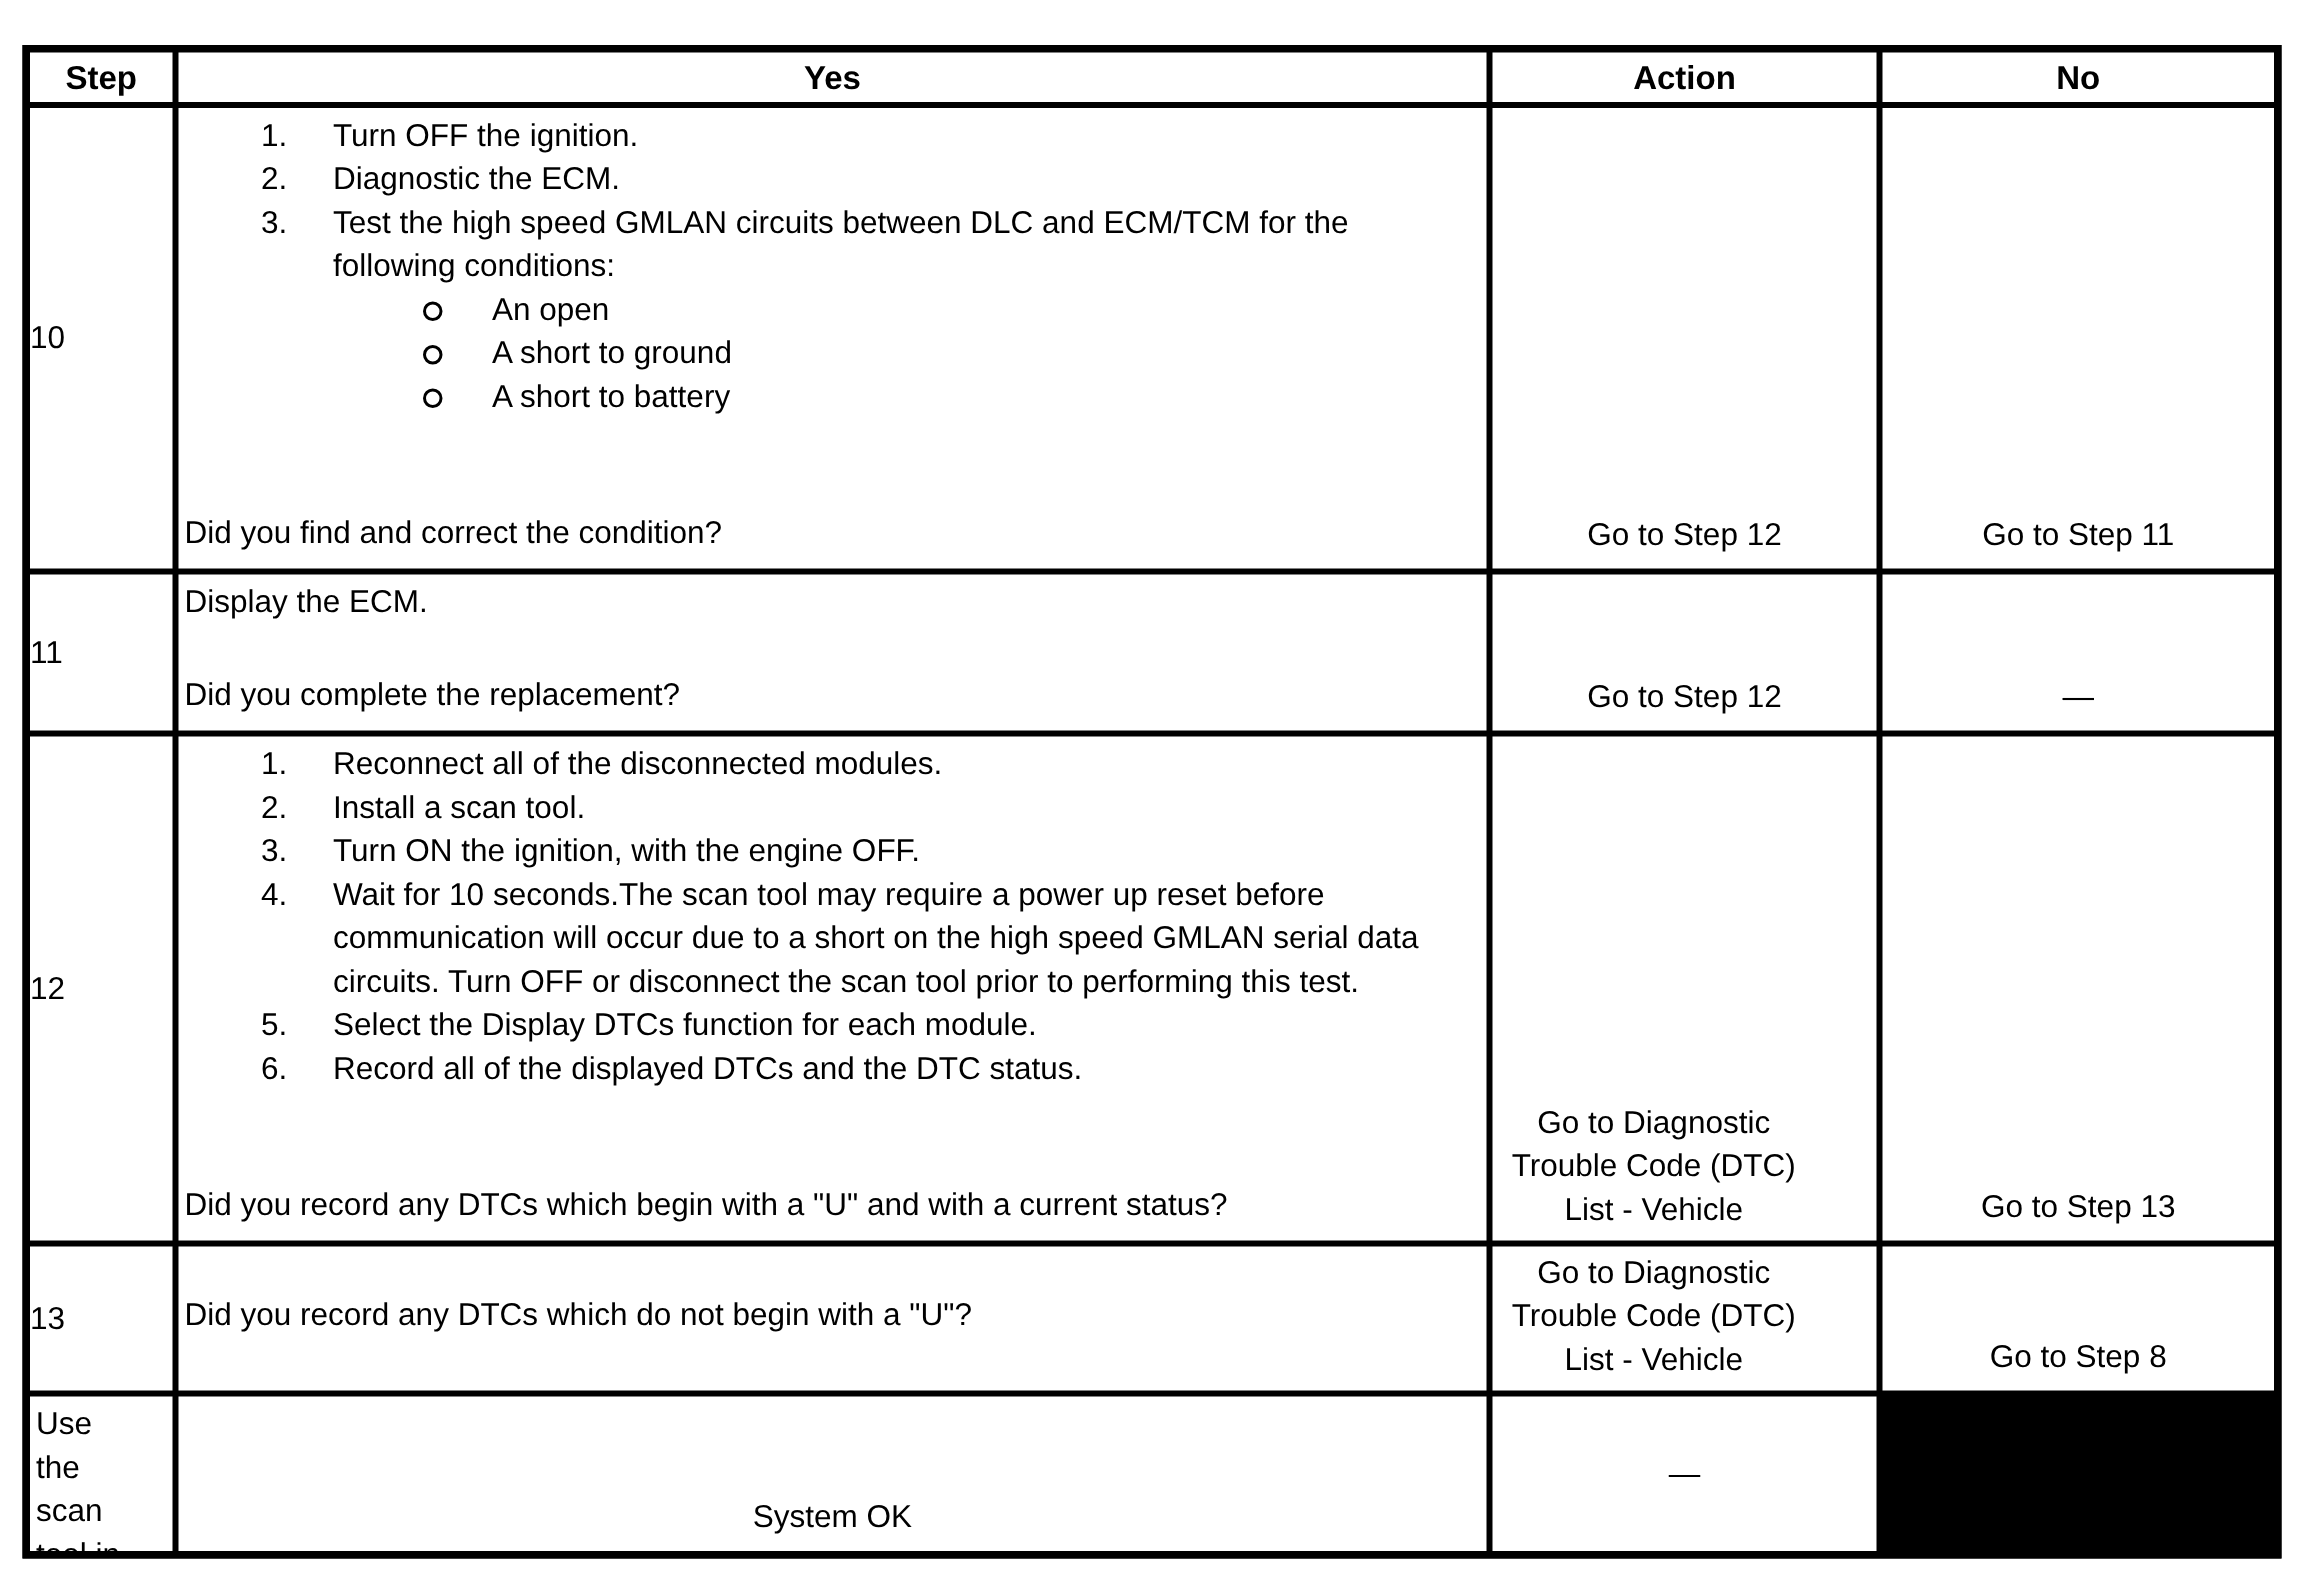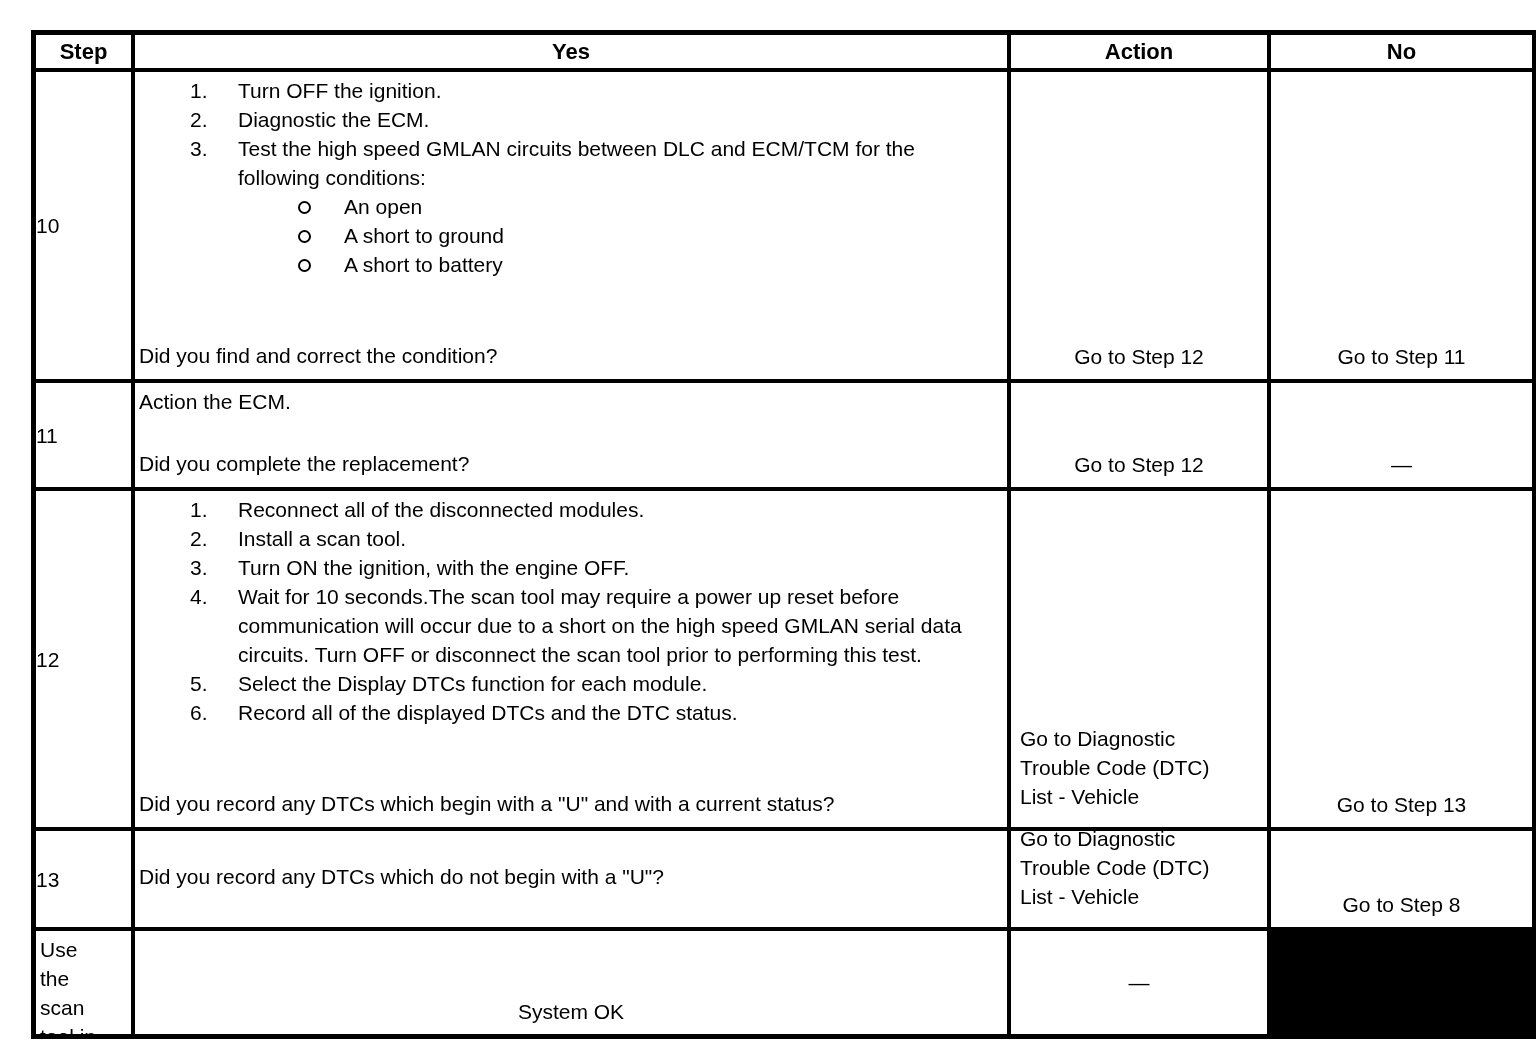--- a/index.html
+++ b/index.html
@@ -6,21 +6,21 @@
   body{
     font-family:"Liberation Sans","DejaVu Sans",sans-serif;
     font-size:21px;
     line-height:29px;
     color:#000;
     width:1536px;height:1054px;
     position:relative;
     -webkit-font-smoothing:none;
   }
   .dtable{
-    position:absolute;left:31px;top:30px;
+    position:absolute;left:15px;top:30px;
     display:grid;
     grid-template-columns:95px 872px 256px 261px;
     grid-template-rows:33px 307px 104px 336px 96px 103px;
     gap:4px;
     background:#000;
     border:5px solid #000;
   }
   .cell{background:#fff;overflow:hidden;display:flex;flex-direction:column;}
   .hcell{justify-content:center;align-items:center;font-weight:bold;font-size:22px;}
   .stepcell{justify-content:center;align-items:flex-start;}
@@ -30,21 +30,21 @@
   .statement{margin-bottom:auto;}
   .olist{margin-left:51px;}
   .oli{display:flex;}
   .num{width:48px;flex-shrink:0;}
   .itext{flex:1;}
   .sublist{margin-left:58px;}
   .subli{display:flex;}
   .bslot{width:48px;flex-shrink:0;display:flex;align-items:flex-start;}
   .circle{display:inline-block;width:9px;height:9px;border:2px solid #000;border-radius:50%;margin-top:9px;margin-left:2px;}
   .anscell{justify-content:flex-end;align-items:center;text-align:center;padding-bottom:8px;}
-  .anscell.leftalign{align-items:flex-start;text-align:left;padding-left:9px;padding-right:50px;padding-bottom:16px;}
+  .anscell.leftalign{align-items:flex-start;text-align:center;padding-left:9px;padding-right:50px;padding-bottom:6px;}
   .anscell.vmid{justify-content:center;padding-bottom:0;}
 </style>
 </head>
 <body>
 
 <div class="dtable">
 
   <div class="cell hcell">
       <span>Step</span>
     </div>
@@ -104,21 +104,21 @@
       <span>Go to Step 12</span>
     </div>
   <div class="cell anscell">
       <span>Go to Step 11</span>
     </div>
 
   <div class="cell stepcell">
       <span>11</span>
     </div>
   <div class="cell actioncell">
-    <div class="statement">Action the ECM.</div>
+    <div class="statement">Display the ECM.</div>
     <div class="question">Did you complete the replacement?</div>
   </div>
   <div class="cell anscell">
       <span>Go to Step 12</span>
     </div>
   <div class="cell anscell">
       <span>—</span>
     </div>
 
   <div class="cell stepcell">

